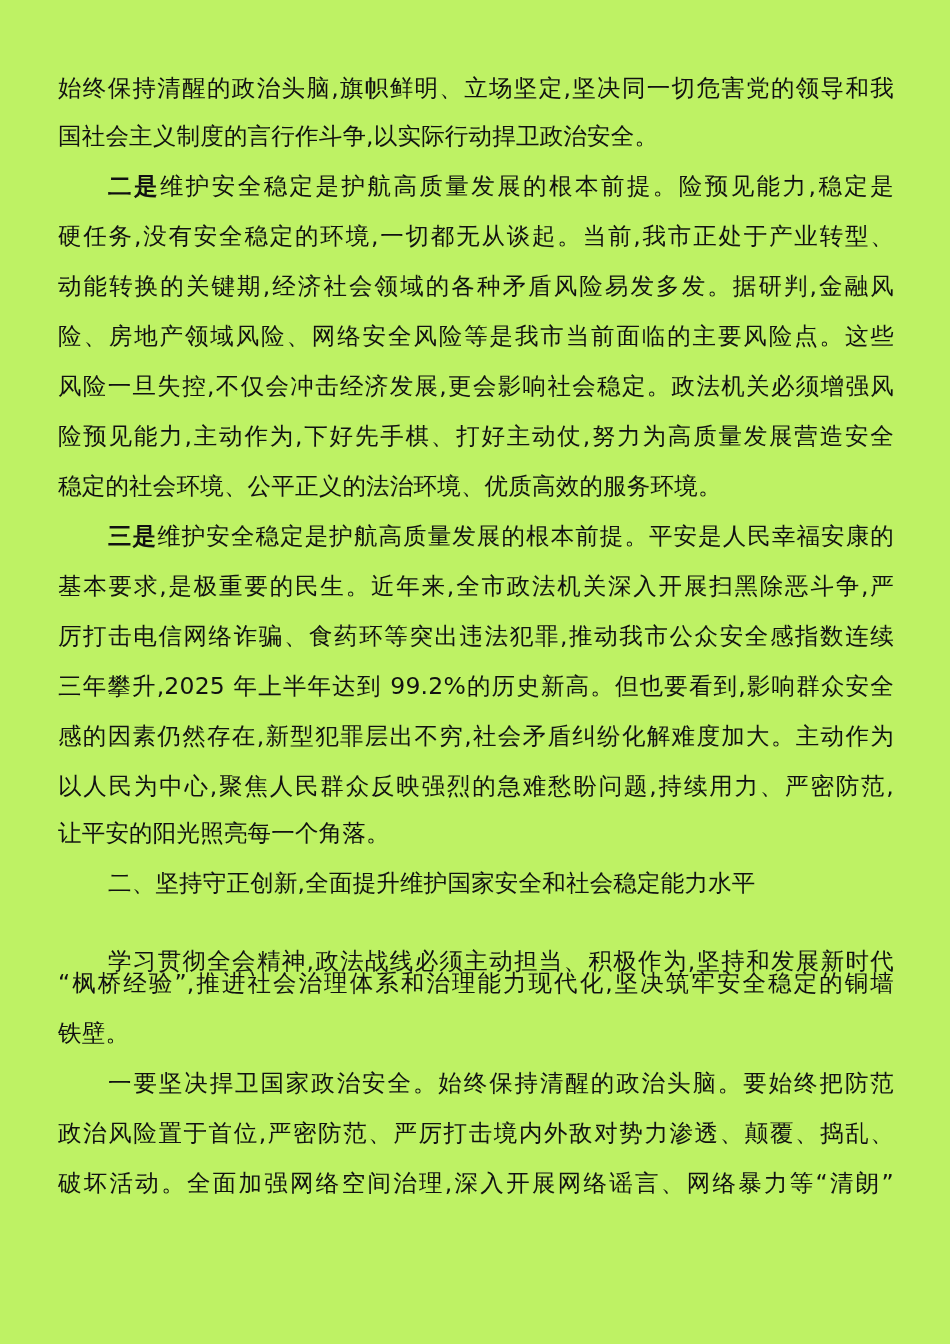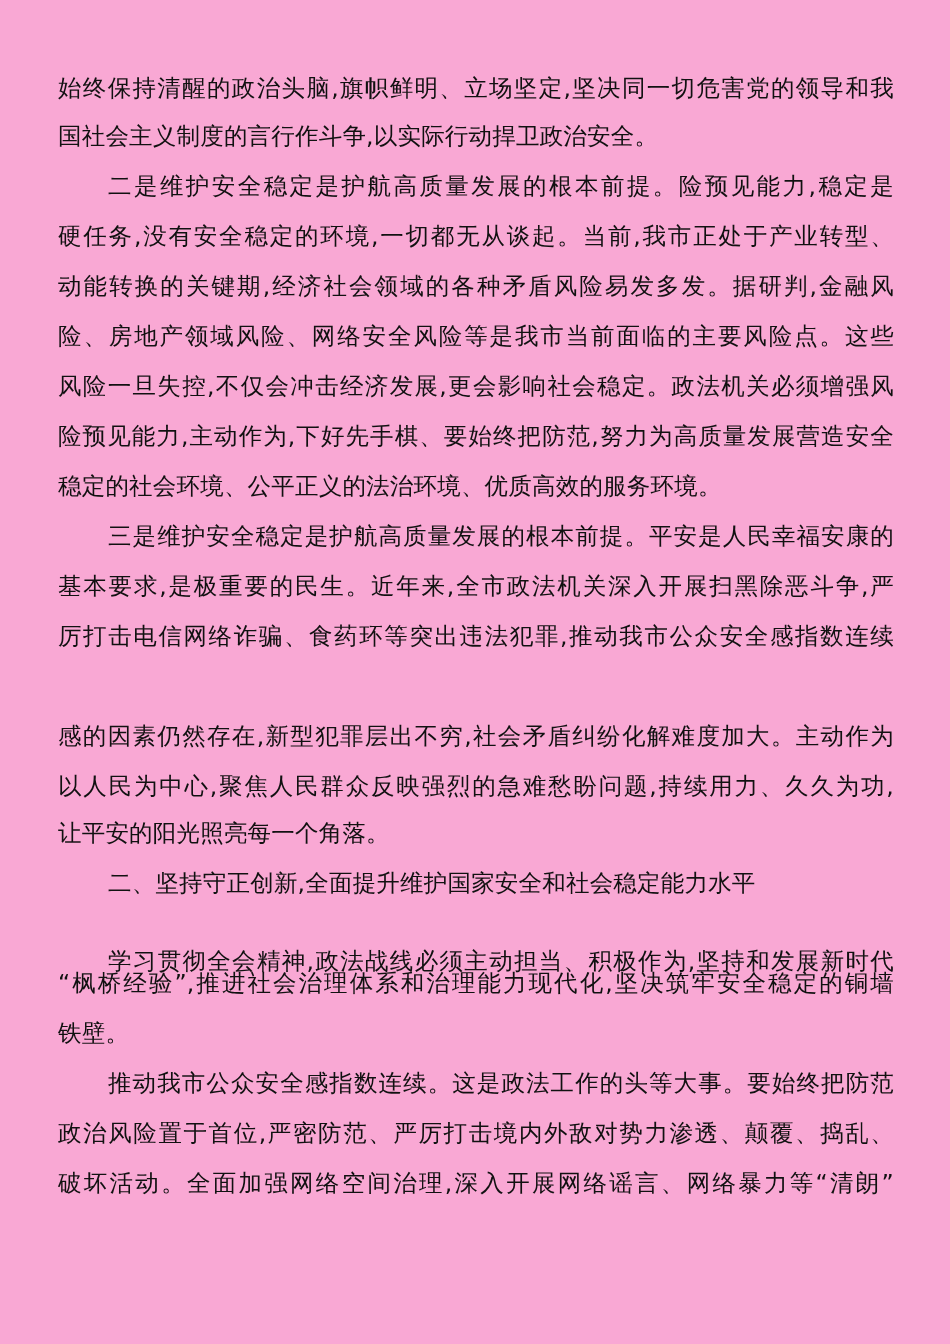--- a/index.html
+++ b/index.html
@@ -1,50 +1,51 @@
 <!DOCTYPE html>
 <html><head>
 <meta charset="utf-8">
 <style>
   html, body { margin: 0; padding: 0; background: #ffffff; }
   body { width: 950px; height: 1344px; position: relative; overflow: hidden;
          font-family: "DejaVu Sans", "Liberation Sans", sans-serif; color: #111111; }
-  .page { position: absolute; left: 0; top: 0; width: 950px; height: 1344px; background: #f9a8d4; }
+  .page { position: absolute; left: 0; top: 0; width: 950px; height: 1344px; background: #bef264; }
   .line { position: absolute; left: 58px; width: 836px; font-size: 23.5px; line-height: 30px;
           white-space: nowrap; letter-spacing: 0.2px; }
   .indent { left: 108px; width: 786px; }
   .justify { text-align: justify; text-align-last: justify; }
-  b { font-weight: normal; }
+  b { font-weight: bold; }
 </style>
 </head>
 <body>
 
 <div class="page">
 
   <div class="line justify" style="top:73px">始终保持清醒的政治头脑,旗帜鲜明、立场坚定,坚决同一切危害党的领导和我</div>
   <div class="line" style="top:121px">国社会主义制度的言行作斗争,以实际行动捍卫政治安全。</div>
 
   <div class="line indent justify" style="top:171px"><b>二是</b><span>维护安全稳定是护航高质量发展的根本前提。险预见能力,稳定是</span></div>
   <div class="line justify" style="top:221px">硬任务,没有安全稳定的环境,一切都无从谈起。当前,我市正处于产业转型、</div>
   <div class="line justify" style="top:271px">动能转换的关键期,经济社会领域的各种矛盾风险易发多发。据研判,金融风</div>
   <div class="line justify" style="top:321px">险、房地产领域风险、网络安全风险等是我市当前面临的主要风险点。这些</div>
   <div class="line justify" style="top:371px">风险一旦失控,不仅会冲击经济发展,更会影响社会稳定。政法机关必须增强风</div>
-  <div class="line justify" style="top:421px">险预见能力,主动作为,下好先手棋、要始终把防范,努力为高质量发展营造安全</div>
+  <div class="line justify" style="top:421px">险预见能力,主动作为,下好先手棋、打好主动仗,努力为高质量发展营造安全</div>
   <div class="line" style="top:471px">稳定的社会环境、公平正义的法治环境、优质高效的服务环境。</div>
 
   <div class="line indent justify" style="top:521px"><b>三是</b><span>维护安全稳定是护航高质量发展的根本前提。平安是人民幸福安康的</span></div>
   <div class="line justify" style="top:571px">基本要求,是极重要的民生。近年来,全市政法机关深入开展扫黑除恶斗争,严</div>
   <div class="line justify" style="top:621px">厉打击电信网络诈骗、食药环等突出违法犯罪,推动我市公众安全感指数连续</div>
+  <div class="line justify" style="top:671px">三年攀升,2025 年上半年达到 99.2%的历史新高。但也要看到,影响群众安全</div>
   <div class="line justify" style="top:721px">感的因素仍然存在,新型犯罪层出不穷,社会矛盾纠纷化解难度加大。主动作为</div>
-  <div class="line justify" style="top:771px">以人民为中心,聚焦人民群众反映强烈的急难愁盼问题,持续用力、久久为功,</div>
+  <div class="line justify" style="top:771px">以人民为中心,聚焦人民群众反映强烈的急难愁盼问题,持续用力、严密防范,</div>
   <div class="line" style="top:818px">让平安的阳光照亮每一个角落。</div>
 
   <div class="line indent" style="top:868px">二、坚持守正创新,全面提升维护国家安全和社会稳定能力水平</div>
 
   <div class="line indent justify" style="top:946px">学习贯彻全会精神,政法战线必须主动担当、积极作为,坚持和发展新时代</div>
   <div class="line justify" style="top:968px">“枫桥经验”,推进社会治理体系和治理能力现代化,坚决筑牢安全稳定的铜墙</div>
   <div class="line" style="top:1018px">铁壁。</div>
 
-  <div class="line indent justify" style="top:1068px">推动我市公众安全感指数连续。这是政法工作的头等大事。要始终把防范</div>
+  <div class="line indent justify" style="top:1068px">一要坚决捍卫国家政治安全。始终保持清醒的政治头脑。要始终把防范</div>
   <div class="line justify" style="top:1168px">破坏活动。全面加强网络空间治理,深入开展网络谣言、网络暴力等“清朗”</div>
   <div class="line justify" style="top:1118px">政治风险置于首位,严密防范、严厉打击境内外敌对势力渗透、颠覆、捣乱、</div>
 
 </div>
 
 </body></html>

